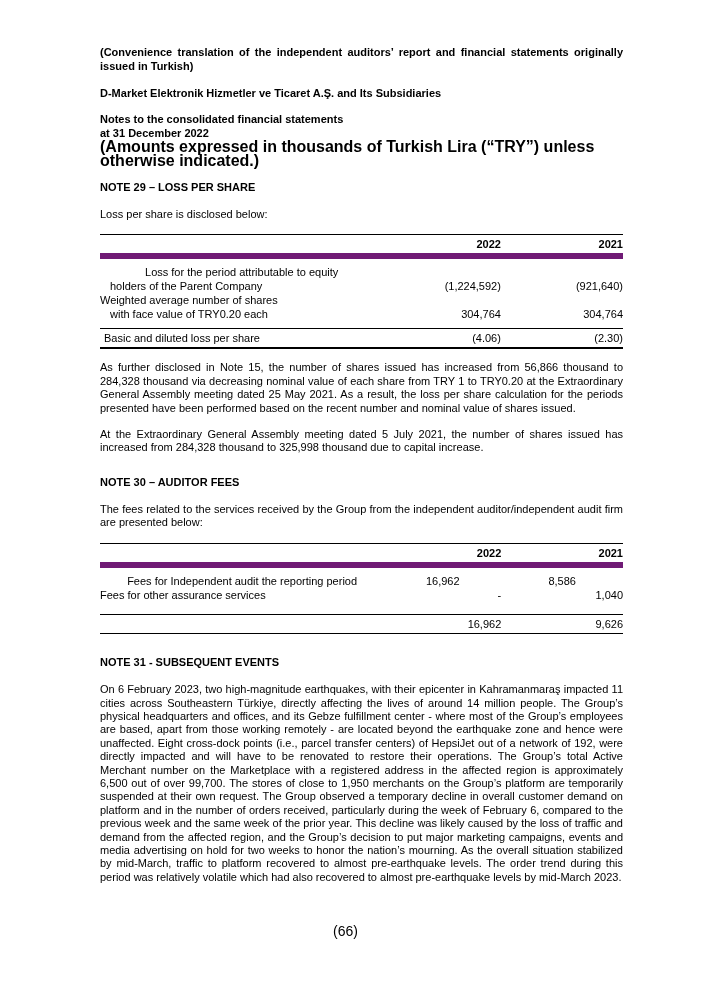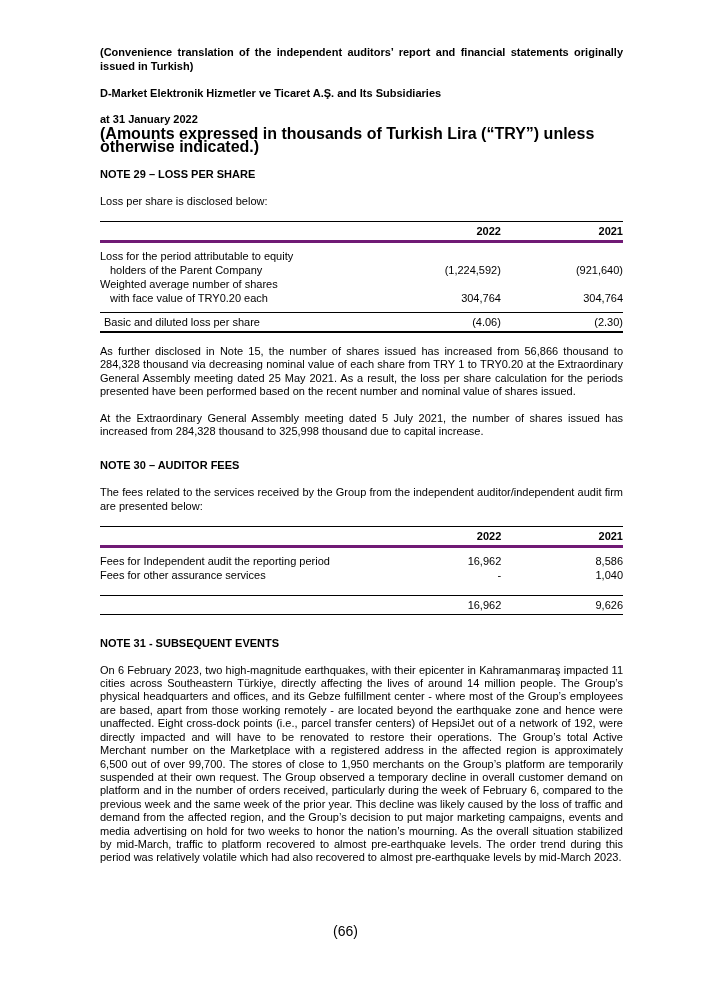--- a/index.html
+++ b/index.html
@@ -38,25 +38,25 @@
     margin-top: 10px;
     margin-bottom: 12px;
   }
   .fin-table col.c-label { width: 292px; }
   .fin-table col.c-v1 { width: 120px; }
   .fin-table col.c-v2 { width: 125px; }
   .fin-table th, .fin-table td { padding: 1px 0; vertical-align: bottom; }
   .fin-table .val { text-align: right; }
   .fin-table thead th {
     border-top: 1px solid #000;
-    border-bottom: 3px solid #701a75;
+    border-bottom: 6px solid #701a75;
     font-weight: bold;
     padding: 3px 0 3px 0;
   }
-  .fin-table tbody tr.first-after-head td { padding-top: 7px; }
+  .fin-table tbody tr.first-after-head td { padding-top: 7px; text-align: center; }
   .fin-table td.indent { padding-left: 10px; }
   .fin-table tr.pre-total td { padding-bottom: 8px; }
   .fin-table tr.total-row td {
     border-top: 1px solid #000;
     border-bottom: 2px solid #000;
     font-weight: normal;
     padding: 3px 0 3px 0;
   }
   .fin-table tr.total-row td.label-cell { padding-left: 4px; }
   .fin-table tr.total-row.thin-bottom td { border-bottom: 1.5px solid #000; }
@@ -72,21 +72,22 @@
   }
 </style>
 </head>
 <body>
 
 <div class="page">
 
   <div class="hdr-translation">(Convenience translation of the independent auditors’ report and financial statements originally issued in Turkish)</div>
   <div class="hdr-company">D-Market Elektronik Hizmetler ve Ticaret A.Ş. and Its Subsidiaries</div>
   <div class="hdr-notes-block">
-    <div>at 31 January 2022</div>
+    <div>Notes to the consolidated financial statements</div>
+    <div>at 31 December 2022</div>
     <div class="hdr-amounts">(Amounts expressed in thousands of Turkish Lira (“TRY”) unless otherwise indicated.)</div>
   </div>
 
   <div class="note-title">NOTE 29 – LOSS PER SHARE</div>
   <p class="body-text">Loss per share is disclosed below:</p>
 
   <table class="fin-table">
     <colgroup>
         <col class="c-label">
         <col class="c-v1">

